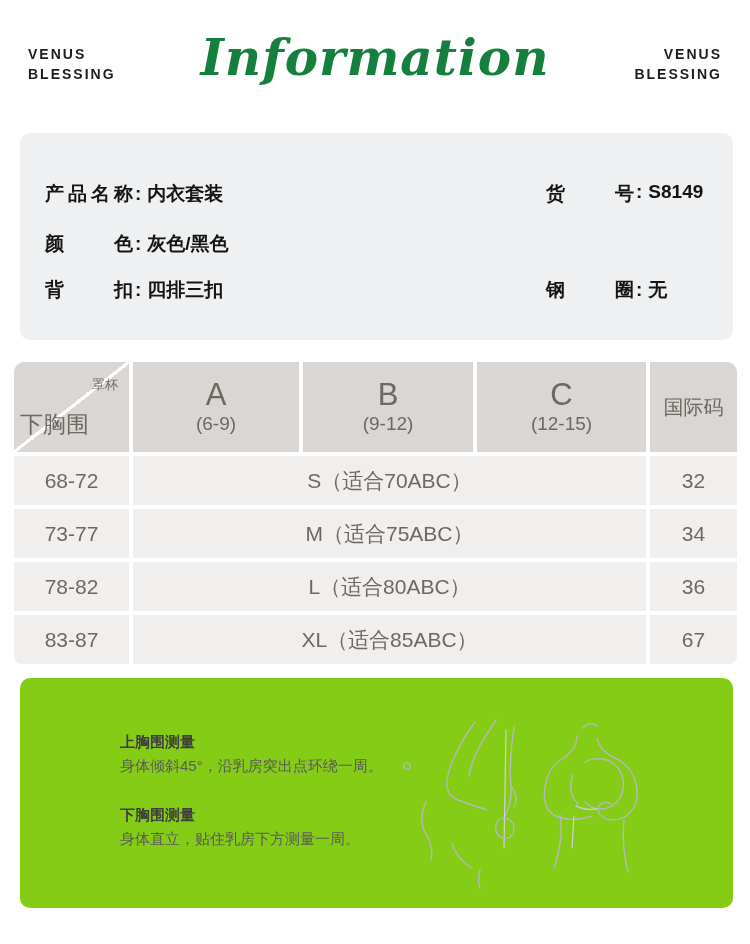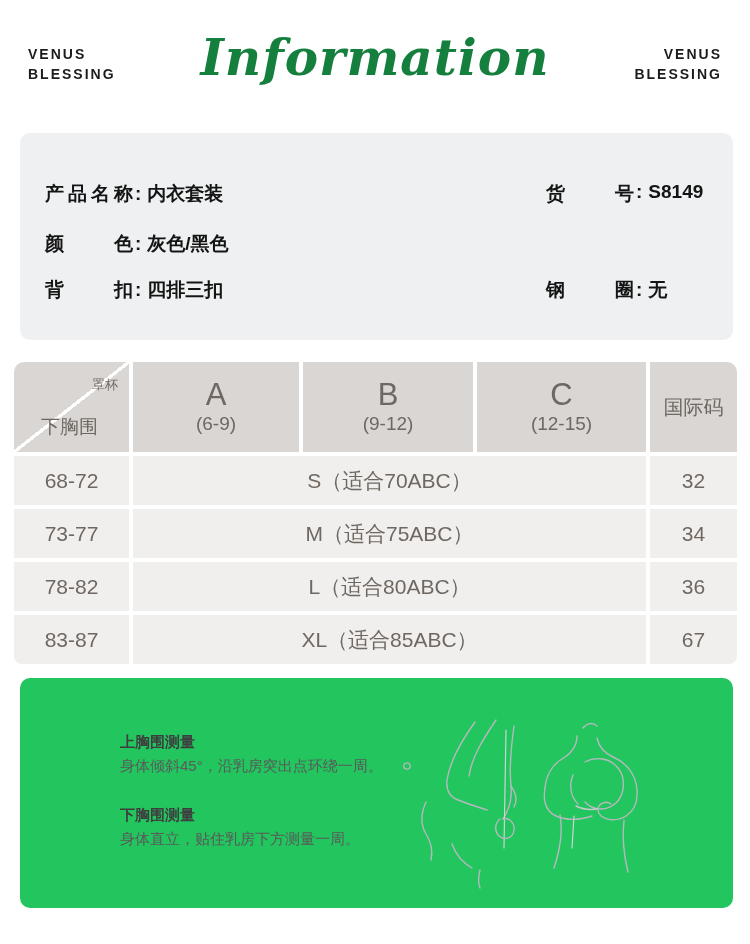--- a/index.html
+++ b/index.html
@@ -46,31 +46,31 @@
   .hcell { background:#d9d6d3; display:flex; flex-direction:column; align-items:center; justify-content:center; }
   .bcell { background:#f0efee; display:flex; align-items:center; justify-content:center; font-size:21px; }
   .corner {
     position:relative; background-color:#d9d6d3;
     background-image:linear-gradient(to bottom right,
       rgba(0,0,0,0) calc(50% - 1.6px), #ffffff calc(50% - 1.6px),
       #ffffff calc(50% + 1.6px), rgba(0,0,0,0) calc(50% + 1.6px));
     border-top-left-radius:10px;
   }
   .corner .top-word    { position:absolute; top:14px; right:11px; font-size:13px; }
-  .corner .bottom-word { position:absolute; bottom:12px; left:27px; font-size:19px; }
+  .corner .bottom-word { position:absolute; bottom:12px; left:6px; font-size:23px; }
   .col-letter { font-size:31px; line-height:34px; }
   .col-range  { font-size:19px; line-height:24px; }
   .intl-head  { font-size:20px; border-top-right-radius:10px; }
   .span-size  { grid-column:2 / 5; }
   .bl { border-bottom-left-radius:8px; }
   .br { border-bottom-right-radius:8px; }
   
   .measure-panel {
     position:absolute; left:20px; top:678px; width:713px; height:230px;
-    background:#22c55e; border-radius:10px;
+    background:#84cc16; border-radius:10px;
   }
   .m-text { position:absolute; left:100px; }
   .m-title { font-size:15px; font-weight:bold; color:#3e3e3e; }
   .m-desc  { font-size:15px; color:#5a5a5a; }
   .t1 { top:55px; }  .d1 { top:79px; }
   .t2 { top:128px; } .d2 { top:152px; }
   .figures { position:absolute; left:380px; top:20px; }
 </style>
 </head>
 <body>

